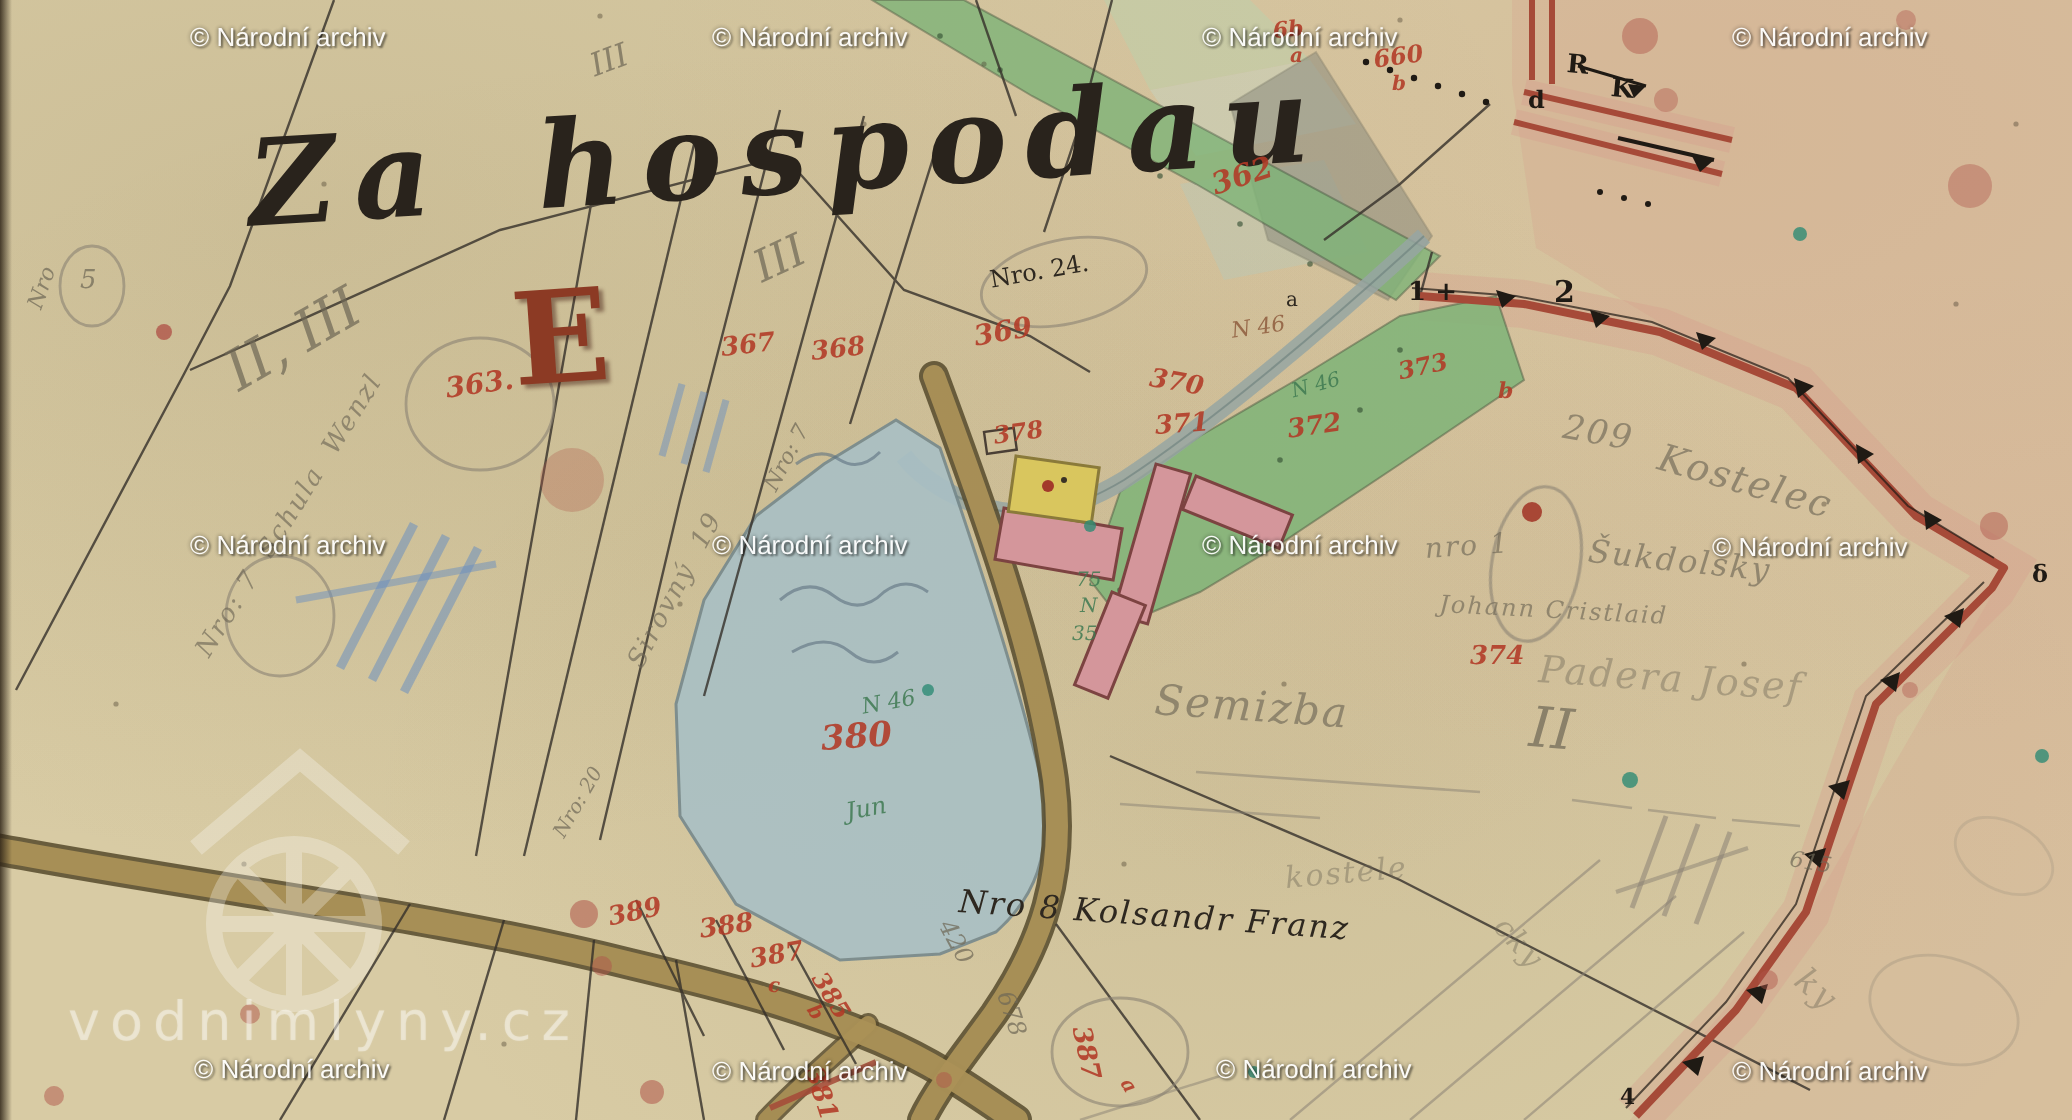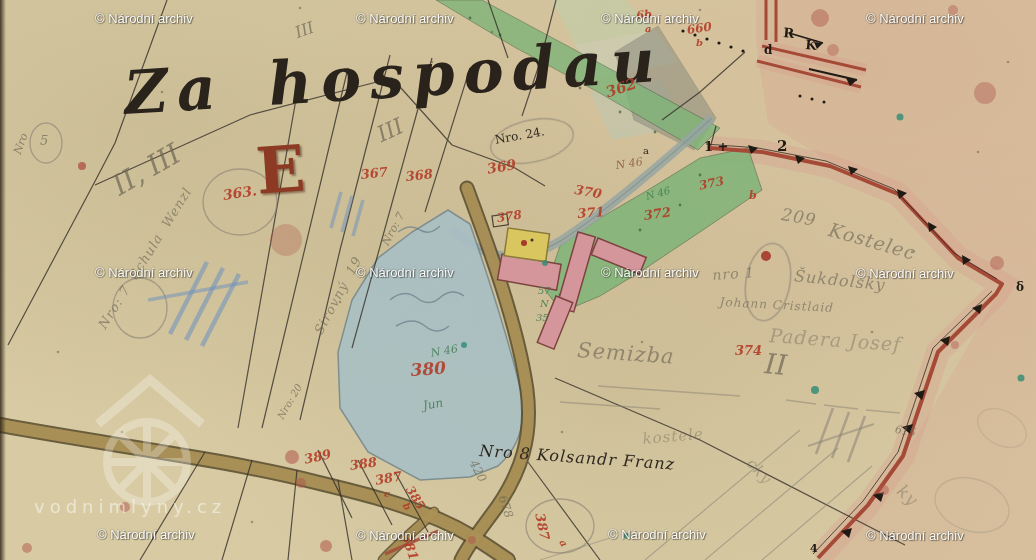--- a/index.html
+++ b/index.html
@@ -32,21 +32,21 @@
     font-style:italic;font-weight:bold;font-size:60px;color:#29231c;
     letter-spacing:9px;word-spacing:14px;transform:rotate(-3.5deg);transform-origin:0 0;}
   #section-letter{position:absolute;left:256px;top:132px;z-index:3;
     font-weight:bold;font-size:64px;color:#8c3a24;transform:rotate(-4deg);
     text-shadow:2px 2px 2px rgba(60,20,10,.45);}
   #watermark-layer{position:absolute;left:0;top:0;width:100%;height:100%;z-index:5;}
   .wm{position:absolute;white-space:nowrap;color:#fff;opacity:.92;
     font-family:"Liberation Sans", sans-serif;font-size:13px;
     text-shadow:0 0 2px rgba(0,0,0,.6),1px 1px 1px rgba(0,0,0,.45);}
   #site-watermark{position:absolute;left:34px;top:496px;z-index:4;
-    font-family:"DejaVu Sans", sans-serif;font-size:18px;letter-spacing:5px;
+    font-family:"DejaVu Sans", sans-serif;font-size:27px;letter-spacing:5px;
     color:rgba(255,255,255,.38);text-shadow:0 0 1px rgba(255,255,255,.2);}
 </style>
 </head>
 <body>
 
 <div id="stage">
   <svg class="map" width="1036" height="560" viewBox="0 0 1036 560">
 
     <g>
       <path d="M 756,0 L 1036,0 L 1036,560 L 815,560 L 905,455 L 1002,287 L 955,258 L 898,196 L 848,172 L 768,124 L 756,42 Z" fill="#d7998b" opacity="0.24" style="fill: rgb(215, 153, 139);"></path>
@@ -268,21 +268,21 @@
       <span class="lbl red" style="left: 604px; top: 86px; font-size: 15px; transform: rotate(-18deg);">362</span>
       <span class="lbl red" style="left: 222px; top: 188px; font-size: 14px; transform: rotate(-8deg);">363.</span>
       <span class="lbl red" style="left: 360px; top: 168px; font-size: 13px; transform: rotate(-6deg);">367</span>
       <span class="lbl red" style="left: 405px; top: 170px; font-size: 13px; transform: rotate(-6deg);">368</span>
       <span class="lbl red" style="left: 486px; top: 162px; font-size: 14px; transform: rotate(-10deg);">369</span>
       <span class="lbl red" style="left: 576px; top: 183px; font-size: 13px; transform: rotate(10deg);">370</span>
       <span class="lbl red" style="left: 577px; top: 207px; font-size: 13px; transform: rotate(-4deg);">371</span>
       <span class="lbl red" style="left: 643px; top: 209px; font-size: 13px; transform: rotate(-8deg);">372</span>
       <span class="lbl red" style="left: 698px; top: 180px; font-size: 12px; transform: rotate(-12deg);">373</span>
       <span class="lbl red" style="left: 749px; top: 190px; font-size: 11px; transform: rotate(0deg);">b</span>
-      <span class="lbl red" style="left: 735px; top: 344px; font-size: 13px; transform: rotate(0deg);">374</span>
+      <span class="lbl red" style="left: 735px; top: 322px; font-size: 13px; transform: rotate(0deg);">374</span>
       <span class="lbl red" style="left: 496px; top: 212px; font-size: 12px; transform: rotate(-8deg);">378</span>
       <span class="lbl red" style="left: 410px; top: 362px; font-size: 17px; transform: rotate(-4deg);">380</span>
       <span class="lbl red" style="left: 412px; top: 532px; font-size: 13px; transform: rotate(72deg);">381</span>
       <span class="lbl red" style="left: 414px; top: 484px; font-size: 12px; transform: rotate(58deg);">385</span>
       <span class="lbl red" style="left: 409px; top: 501px; font-size: 10px; transform: rotate(58deg);">b</span>
       <span class="lbl red" style="left: 374px; top: 474px; font-size: 13px; transform: rotate(-10deg);">387</span>
       <span class="lbl red" style="left: 384px; top: 489px; font-size: 10px; transform: rotate(0deg);">c</span>
       <span class="lbl red" style="left: 349px; top: 459px; font-size: 13px; transform: rotate(-8deg);">388</span>
       <span class="lbl red" style="left: 303px; top: 453px; font-size: 13px; transform: rotate(-12deg);">389</span>
       <span class="lbl red" style="left: 546px; top: 512px; font-size: 13px; transform: rotate(78deg);">387</span>
@@ -317,21 +317,21 @@
       <span class="lbl pencil-script" style="left: 720px; top: 296px; font-size: 12px; transform: rotate(3deg);">Johann Cristlaid</span>
       <span class="lbl pencil-script faint" style="left: 770px; top: 326px; font-size: 19px; transform: rotate(4deg);">Padera Josef</span>
       <span class="lbl pencil-script" style="left: 578px; top: 340px; font-size: 21px; transform: rotate(4deg);">Semizba</span>
       <span class="lbl pencil" style="left: 766px; top: 350px; font-size: 28px; transform: rotate(5deg);">II</span>
       <span class="lbl pencil" style="left: 478px; top: 458px; font-size: 12px; transform: rotate(62deg);">420</span>
       <span class="lbl pencil" style="left: 508px; top: 494px; font-size: 12px; transform: rotate(72deg);">678</span>
       <span class="lbl pencil" style="left: 896px; top: 424px; font-size: 11px; transform: rotate(10deg);">615</span>
       <span class="lbl pencil-script faint" style="left: 642px; top: 432px; font-size: 15px; transform: rotate(-5deg);">kostele</span>
       <span class="lbl pencil-script faint" style="left: 755px; top: 456px; font-size: 15px; transform: rotate(48deg);">cky</span>
       <span class="lbl pencil-script faint" style="left: 905px; top: 482px; font-size: 17px; transform: rotate(42deg);">ky</span>
-      <span class="lbl green-ink" style="left: 538px; top: 286px; font-size: 10px; transform: rotate(0deg);">57</span>
+      <span class="lbl green-ink" style="left: 538px; top: 286px; font-size: 10px; transform: rotate(0deg);">75</span>
       <span class="lbl green-ink" style="left: 540px; top: 299px; font-size: 10px; transform: rotate(0deg);">N</span>
       <span class="lbl green-ink" style="left: 536px; top: 313px; font-size: 10px; transform: rotate(0deg);">35</span>
       <span class="lbl brown-ink" style="left: 615px; top: 160px; font-size: 11px; transform: rotate(-8deg);">N 46</span>
       <span class="lbl green-ink" style="left: 645px; top: 192px; font-size: 10px; transform: rotate(-15deg);">N 46</span>
       <span class="lbl green-ink" style="left: 430px; top: 348px; font-size: 11px; transform: rotate(-10deg);">N 46</span>
       <span class="lbl green-ink" style="left: 422px; top: 400px; font-size: 12px; transform: rotate(-10deg);">Jun</span>
     </div>
   <div id="watermark-layer">
       <span class="wm" style="left: 95px; top: 11px;">© Národní archiv</span>
       <span class="wm" style="left: 356px; top: 11px;">© Národní archiv</span>

